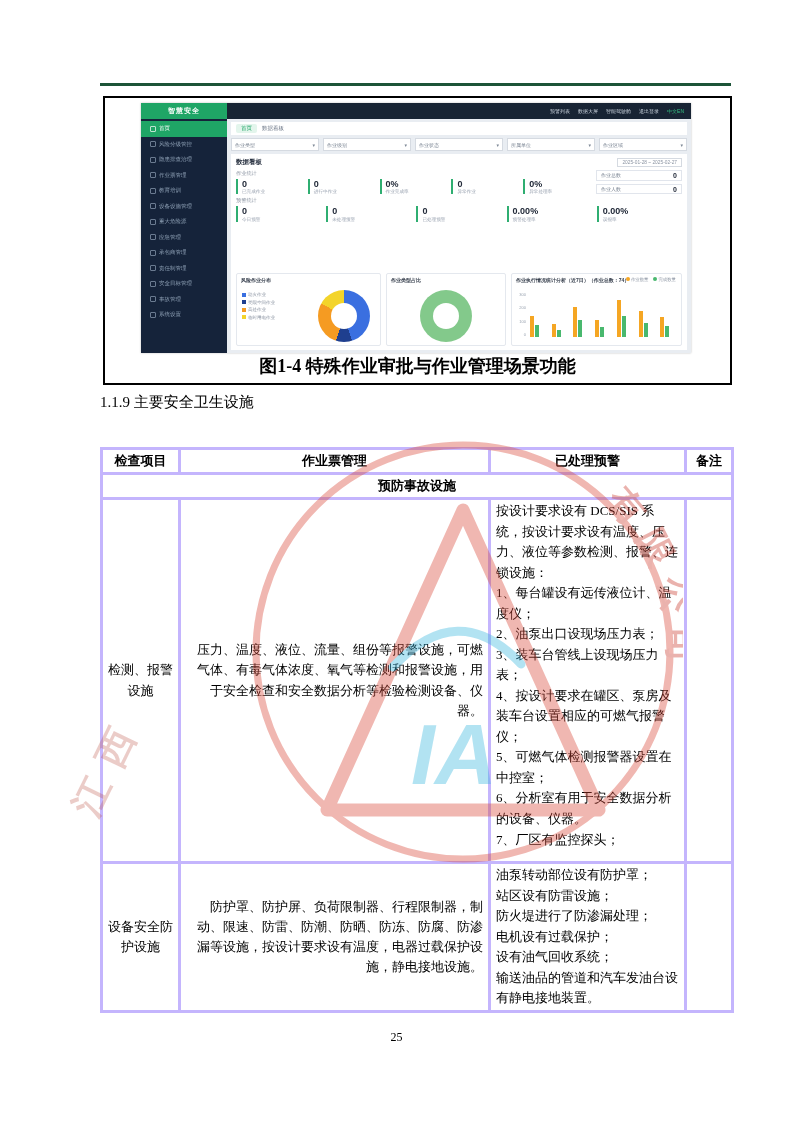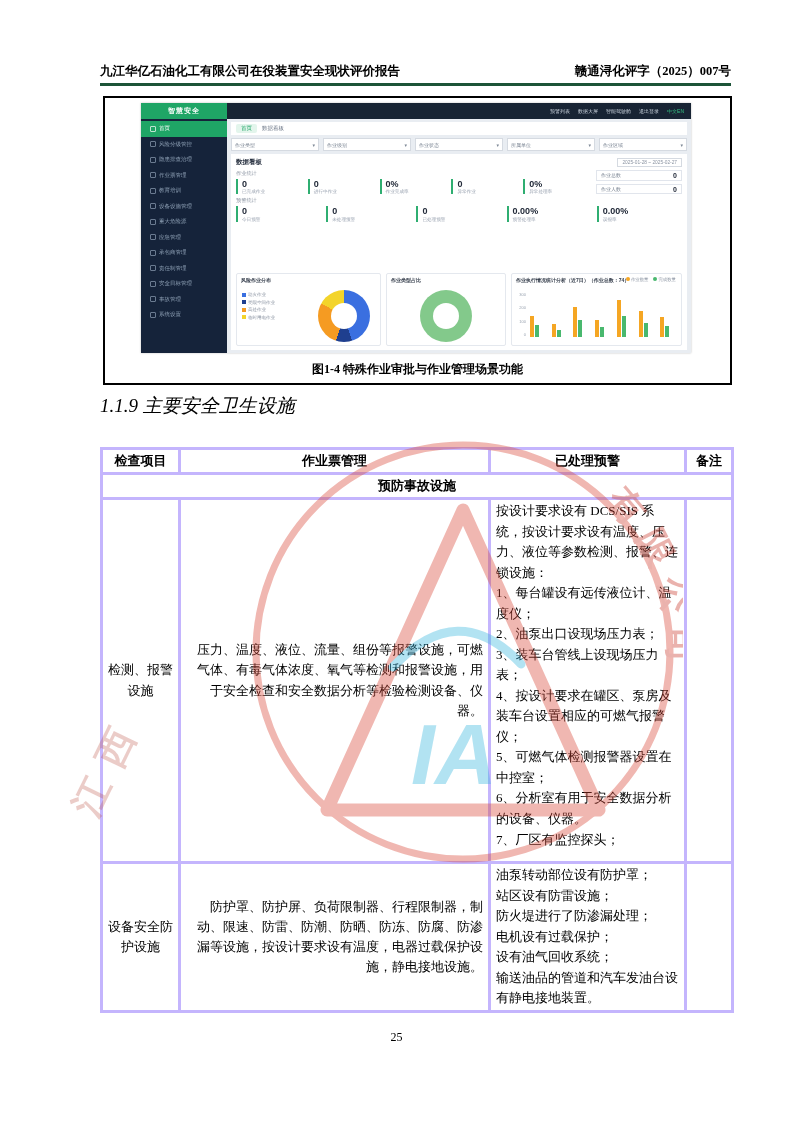--- a/index.html
+++ b/index.html
@@ -6,21 +6,21 @@
   .page{position:relative;width:793px;height:1122px;background:#fff;margin:0 auto;overflow:hidden;
         font-family:"Liberation Serif","DejaVu Serif",serif;color:#000;}
 
   
   .header{position:absolute;left:100px;right:62px;top:63px;display:flex;justify-content:space-between;
           font-size:12.5px;font-weight:bold;}
   .header-rule{position:absolute;left:100px;right:62px;top:83px;height:3px;background:#1c5438;}
 
   
   .figure-box{position:absolute;left:103px;top:96px;width:625px;height:285px;border:2px solid #000;background:#fff;}
-  .figure-caption{position:absolute;left:0;right:0;bottom:5px;text-align:center;font-weight:bold;font-size:12px;}
+  .figure-caption{position:absolute;left:0;right:0;bottom:5px;text-align:center;font-weight:bold;font-size:18px;}
 
   
   .db{position:absolute;left:36px;top:5px;width:550px;height:250px;overflow:hidden;
       font-family:"Liberation Sans","DejaVu Sans",sans-serif;box-shadow:0 0 2px rgba(0,0,0,.25);}
   .db-topbar{height:16px;background:#182434;display:flex;align-items:center;}
   .db-brand{width:86px;height:100%;background:#1fa566;color:#fff;font-size:7px;font-weight:bold;
             display:flex;align-items:center;justify-content:center;letter-spacing:1px;}
   .db-top-items{margin-left:auto;display:flex;gap:8px;padding-right:7px;font-size:5px;color:#c7d0da;}
   .db-top-items .lang{color:#35c083;}
   .db-body{display:flex;height:234px;}
@@ -63,21 +63,21 @@
   .donut-center{left:50%;margin-left:-26px;right:auto;}
   .db-bar-legend{position:absolute;right:5px;top:3px;display:flex;gap:5px;font-size:4.4px;color:#8b94a2;align-items:center;}
   .dotc{width:4px;height:4px;border-radius:50%;display:inline-block;margin-right:1px;}
   .db-yticks{position:absolute;left:3px;top:18px;bottom:8px;display:flex;flex-direction:column;justify-content:space-between;
              font-size:4px;color:#9aa3b0;text-align:right;width:11px;}
   .db-bars{position:absolute;left:18px;right:6px;top:20px;bottom:8px;display:flex;align-items:flex-end;gap:7px;}
   .bar-group{flex:1;display:flex;align-items:flex-end;gap:1px;height:100%;}
   .bar{width:4px;}
 
   
-  .section-heading{position:absolute;left:100px;top:393px;font-size:19px;font-weight:400;margin:0;font-style:italic;}
+  .section-heading{position:absolute;left:100px;top:393px;font-size:15px;font-weight:400;margin:0;}
   .table-title{position:absolute;left:0;width:793px;top:420px;text-align:center;font-size:15px;font-weight:bold;}
   .report-table{position:absolute;left:100px;top:447px;width:631px;border-collapse:collapse;table-layout:fixed;
                 font-size:13px;}
   .report-table th,.report-table td{border:3px solid #c4b5fd;padding:1px 5px;}
   .report-table th{font-weight:bold;text-align:center;height:20px;}
   .cat-row td{text-align:center;font-weight:bold;height:20px;}
   .cell-item{text-align:center;vertical-align:middle;line-height:1.55;}
   .cell-content{text-align:right;vertical-align:middle;line-height:1.55;}
   .cell-situation{text-align:left;vertical-align:top;line-height:1.58;white-space:pre-line;}
   .cell-note{vertical-align:top;}
@@ -91,24 +91,20 @@
   .watermark{position:absolute;left:243px;top:412px;opacity:.38;pointer-events:none;z-index:5;}
   .watermark-side{position:absolute;left:84px;top:788px;transform:rotate(-64deg);transform-origin:0 50%;
                   font-size:38px;font-weight:bold;color:#b84a3e;opacity:.28;letter-spacing:16px;
                   pointer-events:none;z-index:5;font-family:"Liberation Serif","DejaVu Serif",serif;}
 </style>
 </head>
 <body>
 
 <div class="page">
 
-  <div class="header">
-    <span>九江华亿石油化工有限公司在役装置安全现状评价报告</span>
-    <span>赣通浔化评字（2025）007号</span>
-  </div>
   <div class="header-rule"></div>
 
   <div class="figure-box">
     <div class="db">
       <div class="db-topbar">
         <div class="db-brand">智慧安全</div>
         <div class="db-top-items">
           <span>预警列表</span>
           <span>数据大屏</span>
           <span>智能驾驶舱</span>

